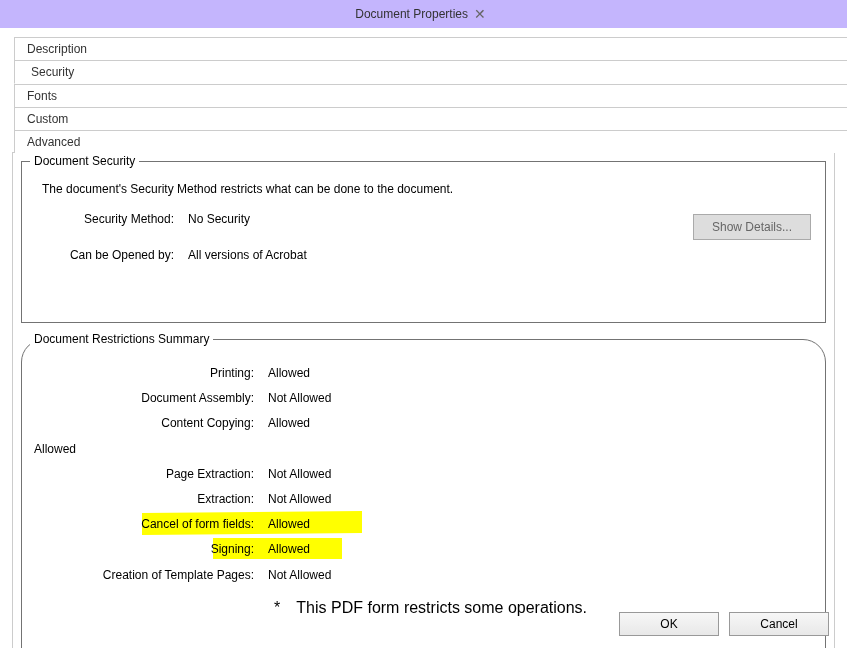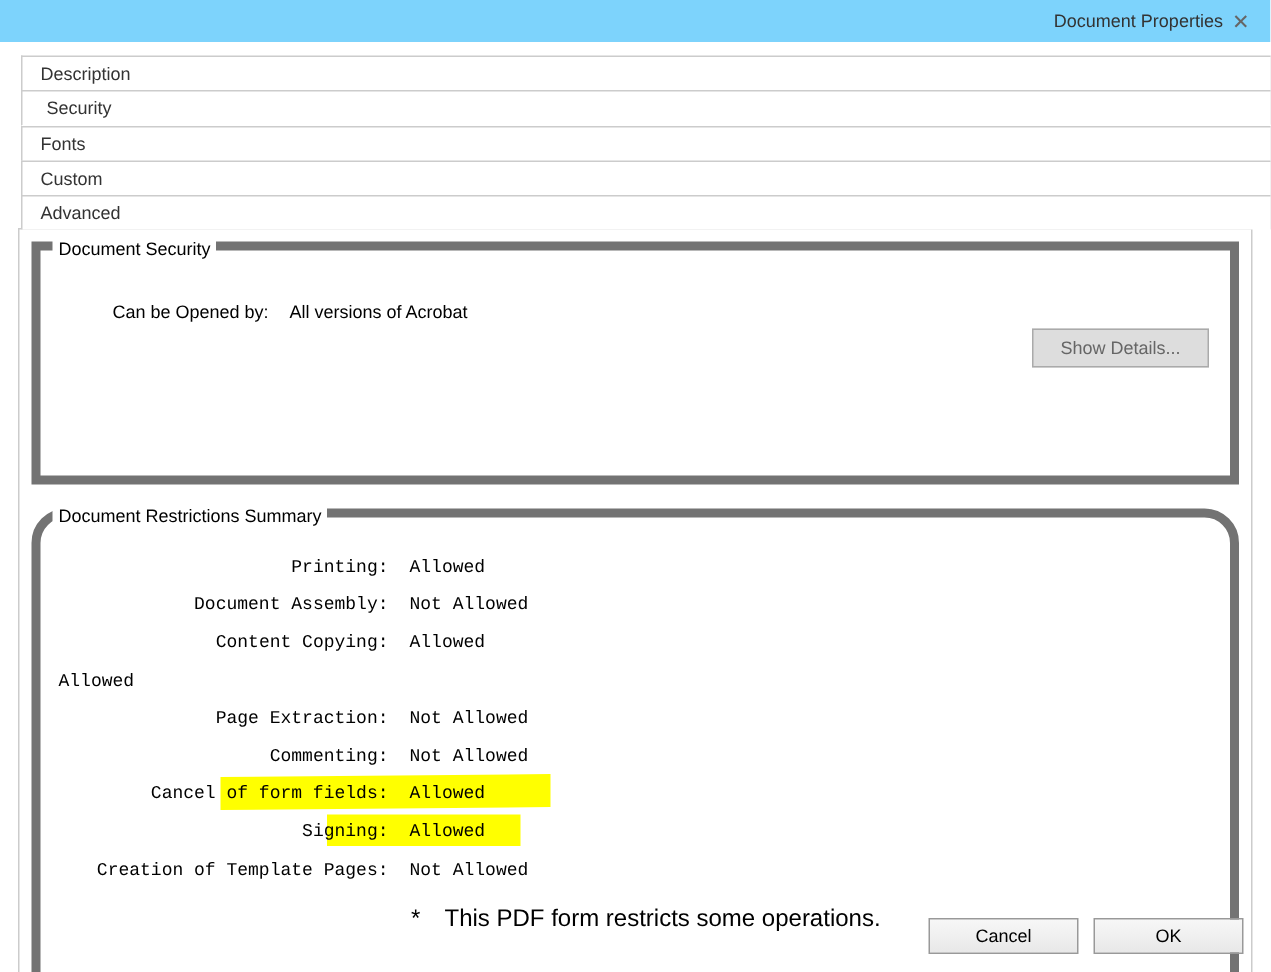--- a/index.html
+++ b/index.html
@@ -12,24 +12,24 @@
       font-size: 12px;
       background: #fff;
       color: #000;
       width: 847px;
       height: 648px;
       overflow: hidden;
       position: relative;
     }
     .titlebar {
       display: flex;
-      justify-content: flex-end;
+      justify-content: center;
       align-items: center;
       padding: 4px 8px 4px 8px;
-      background: #7dd3fc;
+      background: #c4b5fd;
       height: 28px;
     }
     .titlebar-title {
       font-size: 12px;
       color: #333;
     }
     .close-btn {
       font-size: 14px;
       color: #666;
       cursor: pointer;
@@ -65,21 +65,21 @@
     }
     .tab-content {
       border: 1px solid #ccc;
       margin: 0 12px 0 12px;
       padding: 8px;
       position: relative;
       top: 0;
       height: 558px;
     }
     .fieldset {
-      border: 6px solid #737373;
+      border: 1px solid #737373;
       padding: 12px;
       margin-bottom: 16px;
       position: relative;
     }
     .fieldset-legend {
       position: absolute;
       top: -8px;
       left: 8px;
       background: #fff;
       padding: 0 4px;
@@ -122,21 +122,20 @@
       height: 344px;
       margin-top: 10px;
       border-radius: 23px;
     }
     .restriction-row {
       display: flex;
       align-items: flex-end;
       margin: 6px 0;
       line-height: 1.6;
       position: relative;
-      font-family: Liberation Mono, monospace;
     }
     .restriction-label {
       width: 220px;
       text-align: right;
       margin-right: 14px;
       font-size: 12px;
       position: relative;
       z-index: 2;
     }
     .restriction-value {
@@ -200,20 +199,25 @@
   <div class="tab active">Security</div>
   <div class="tab">Fonts</div>
   <div class="tab">Custom</div>
   <div class="tab">Advanced</div>
 </div>
 
 <div class="tab-content">
 
   <div class="fieldset security">
     <div class="fieldset-legend">Document Security</div>
+    <div class="security-desc">The document's Security Method restricts what can be done to the document.</div>
+    <div class="security-row">
+      <div class="security-label">Security Method:</div>
+      <div class="security-value">No Security</div>
+    </div>
     <button class="show-details-btn" disabled="">Show Details...</button>
     <div class="security-row" style="margin-top:22px;">
       <div class="security-label">Can be Opened by:</div>
       <div class="security-value">All versions of Acrobat</div>
     </div>
   </div>
 
   <div class="fieldset restrictions">
     <div class="fieldset-legend">Document Restrictions Summary</div>
 
@@ -232,21 +236,21 @@
       <div class="restriction-value">Allowed</div>
     </div>
     <div class="restriction-row">
       <div class="restriction-value">Allowed</div>
     </div>
     <div class="restriction-row">
       <div class="restriction-label">Page Extraction:</div>
       <div class="restriction-value">Not Allowed</div>
     </div>
     <div class="restriction-row">
-      <div class="restriction-label">Commenting:</div>
+      <div class="restriction-label">Extraction:</div>
       <div class="restriction-value">Not Allowed</div>
     </div>
     <div class="restriction-row">
       <div class="highlight-bg highlight-1"></div>
       <div class="restriction-label">Cancel of form fields:</div>
       <div class="restriction-value">Allowed</div>
     </div>
     <div class="restriction-row">
       <div class="highlight-bg highlight-2"></div>
       <div class="restriction-label">Signing:</div>
@@ -259,15 +263,15 @@
 
     <div class="footnote">
       <span class="footnote-star">*</span>
       <span>This PDF form restricts some operations.</span>
     </div>
   </div>
 
 </div>
 
 <div class="footer-buttons">
+  <button class="footer-btn">OK</button>
   <button class="footer-btn">Cancel</button>
-  <button class="footer-btn">OK</button>
 </div>
 
 </body></html>

